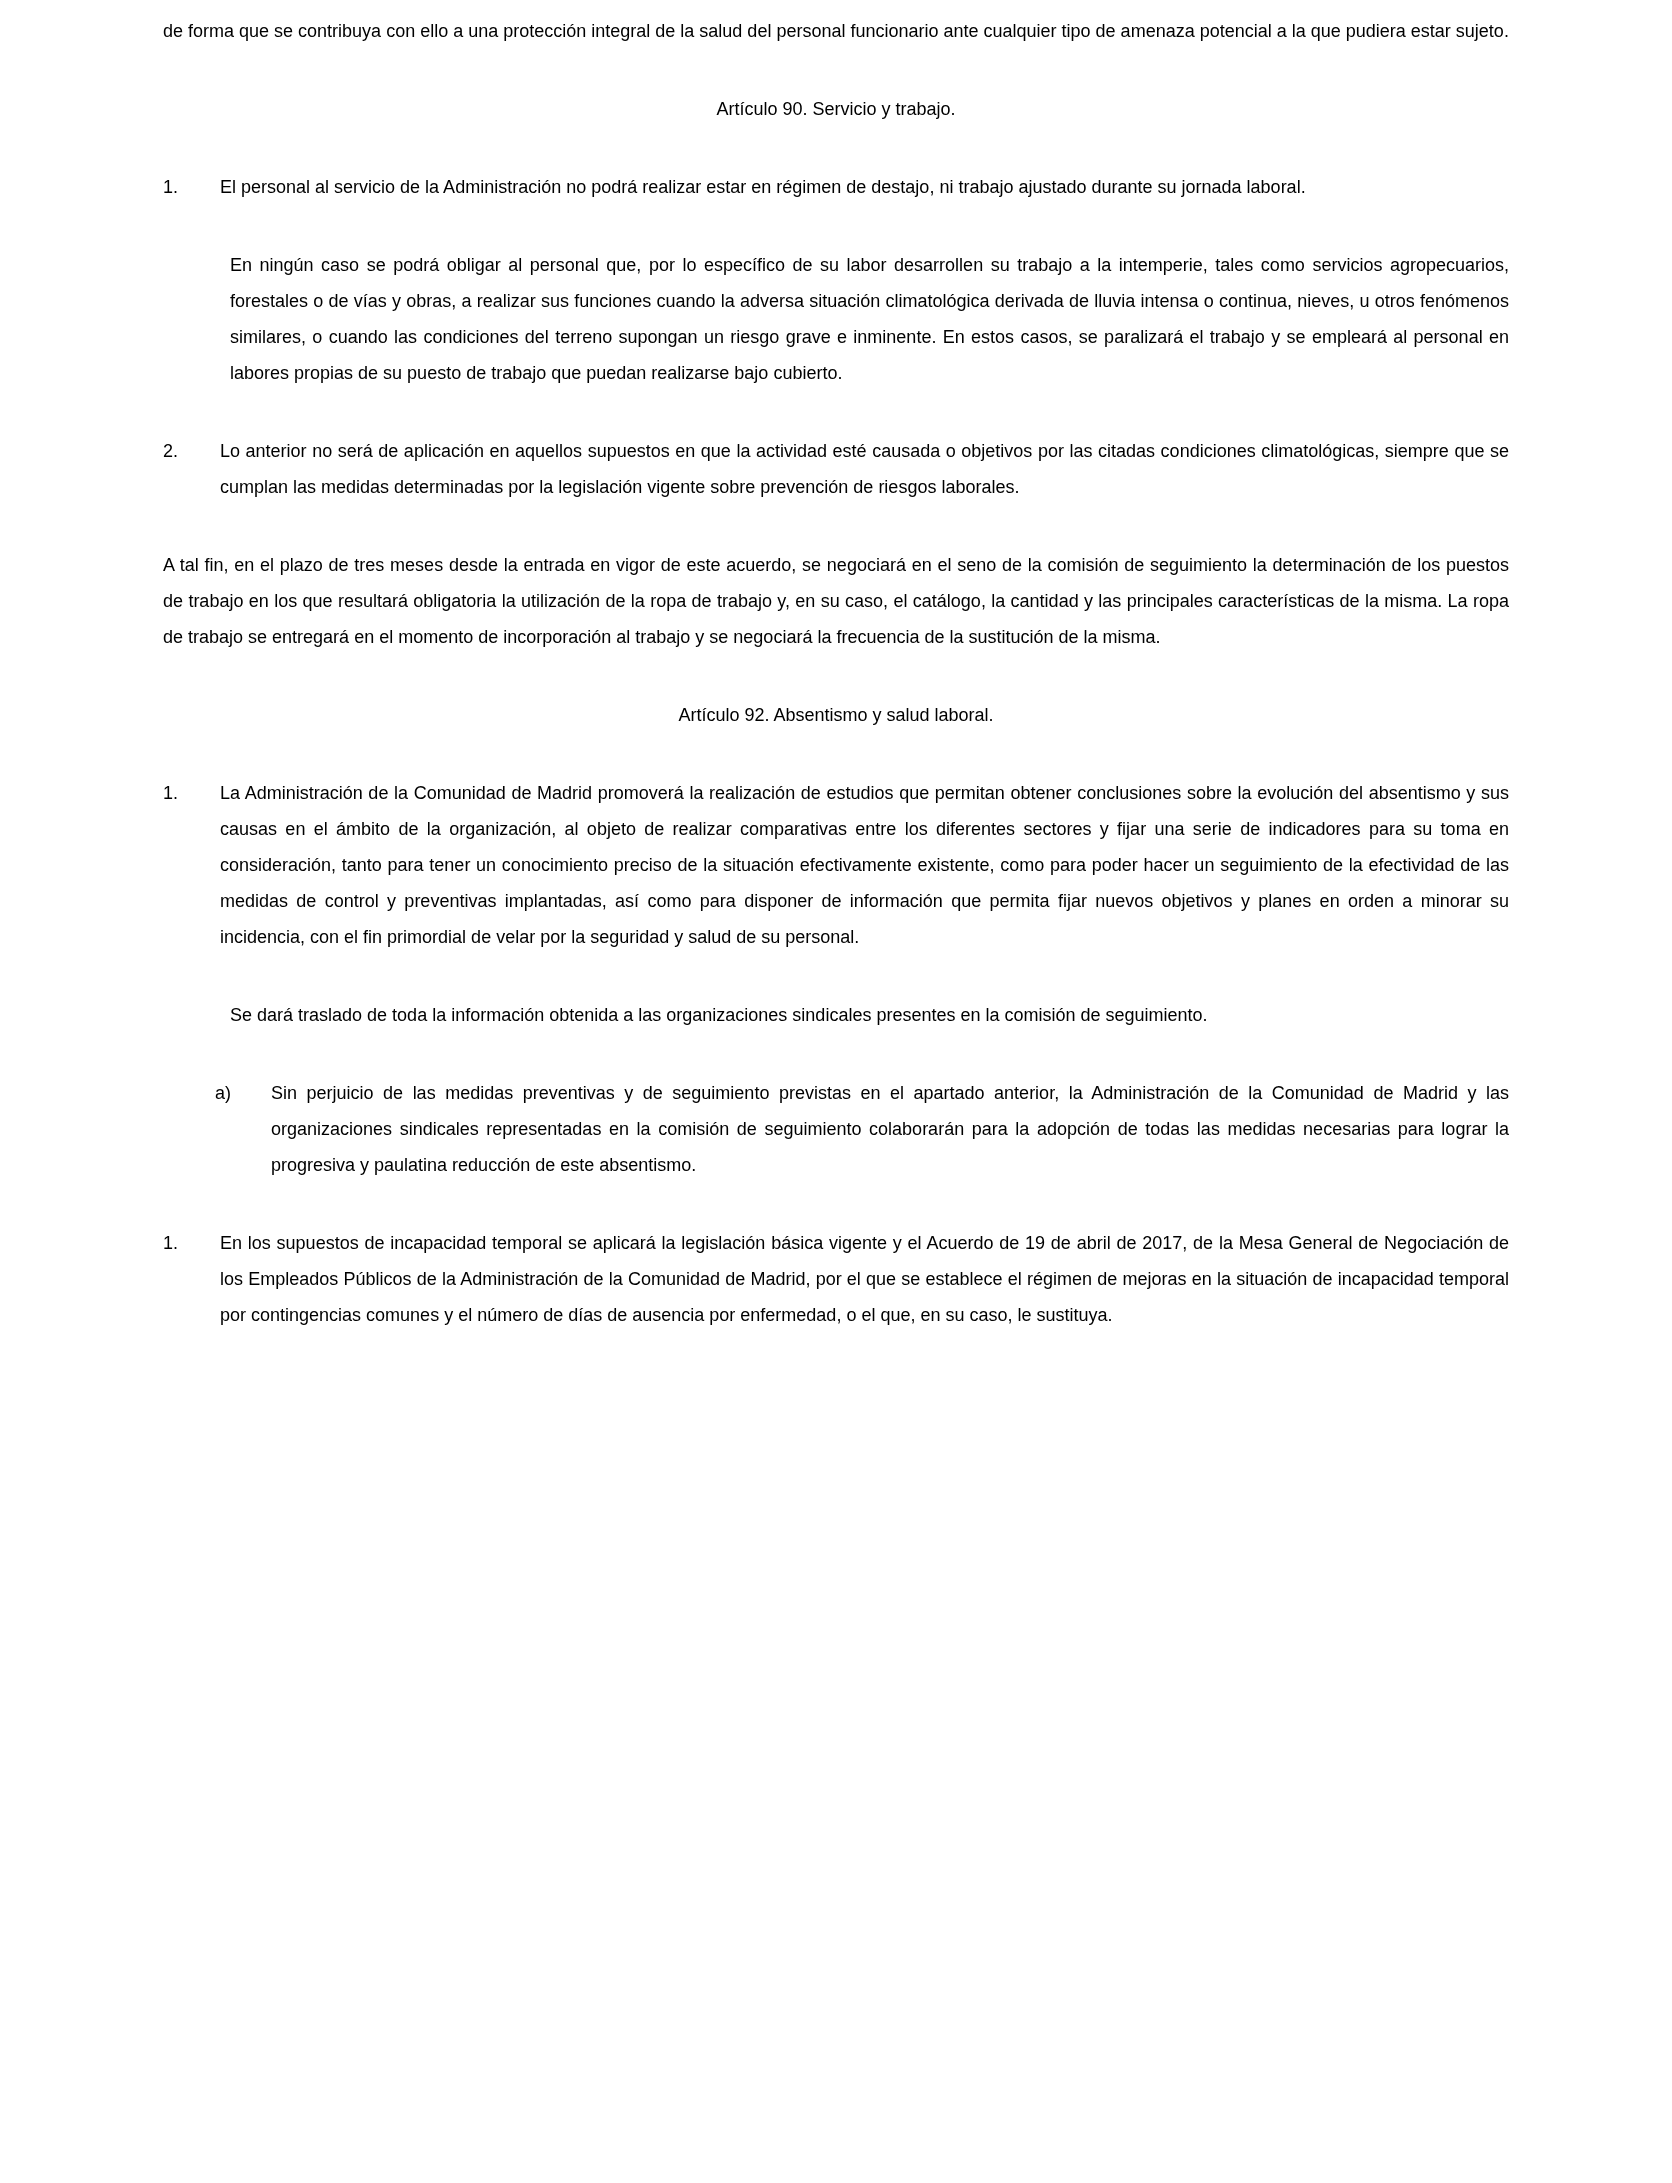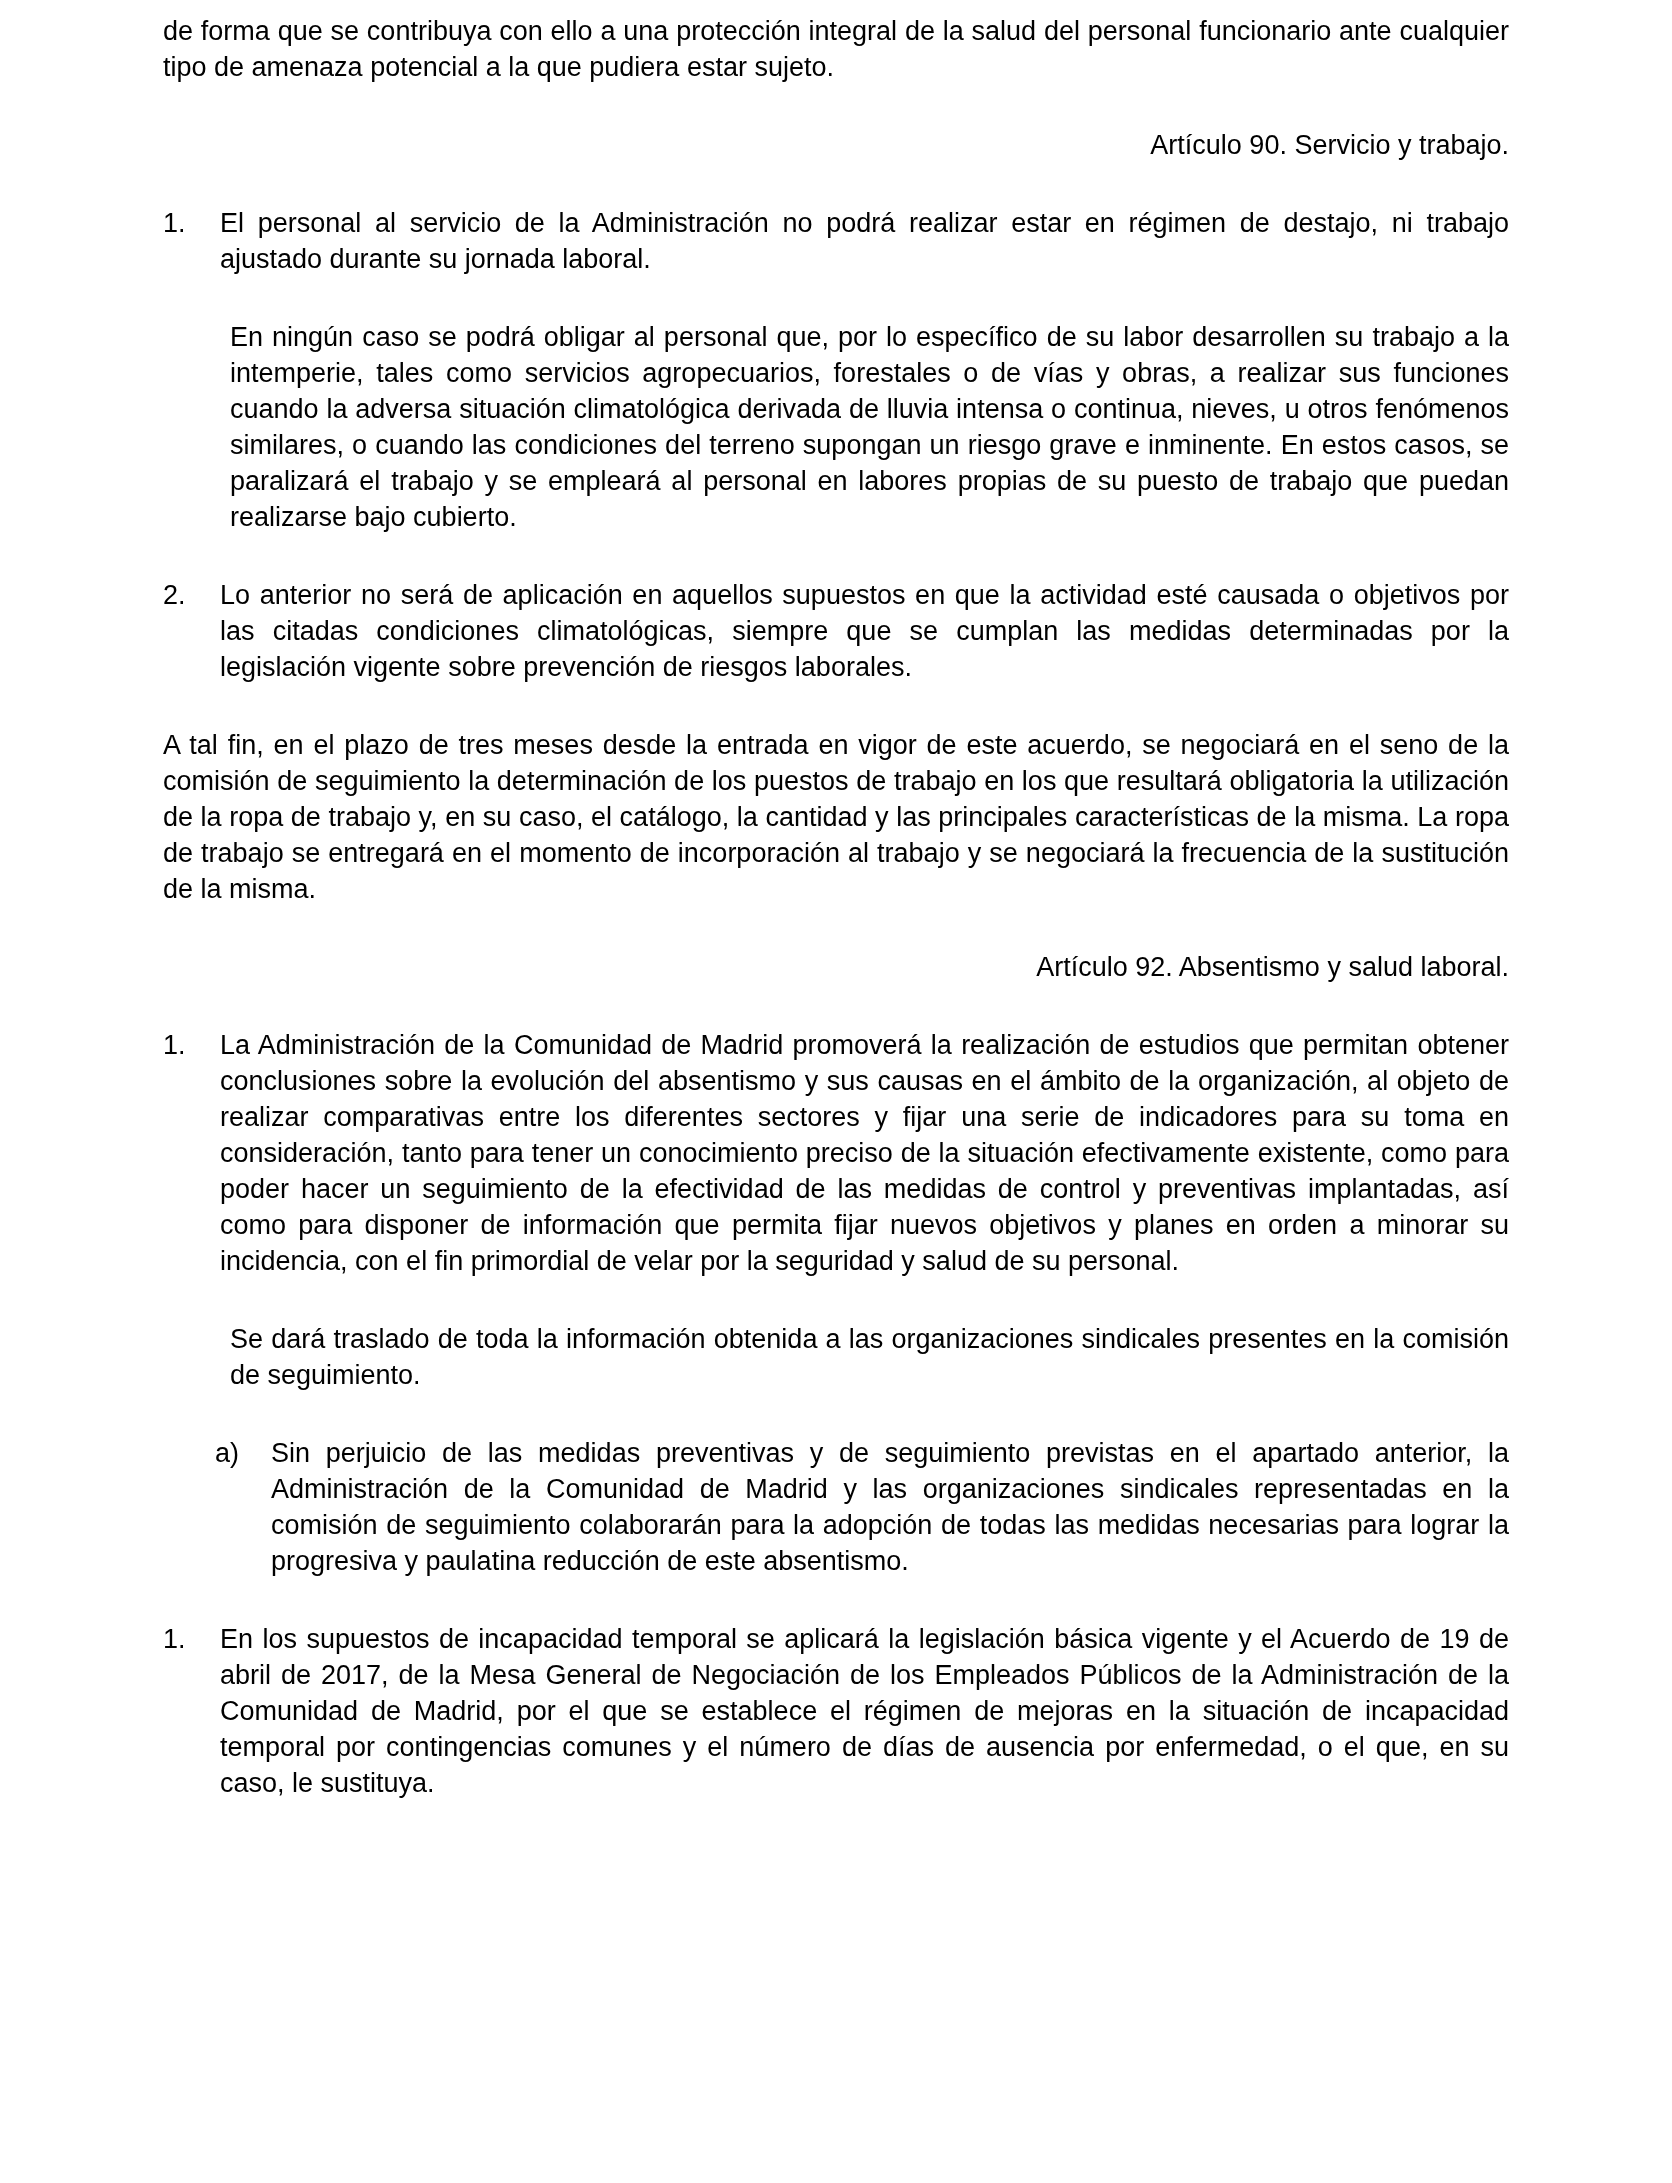--- a/index.html
+++ b/index.html
@@ -7,34 +7,34 @@
     padding: 0;
     background: #ffffff;
   }
   .page {
     position: relative;
     width: 1672px;
     height: 2183px;
     background: #ffffff;
     color: #000000;
     font-family: "Liberation Sans", "DejaVu Sans", sans-serif;
-    font-size: 27px;
+    font-size: 18px;
     line-height: 36px;
     box-sizing: border-box;
     padding: 13px 163px 0 163px;
     overflow: hidden;
   }
   .block {
     margin: 0 0 42px 0;
   }
   .para {
     text-align: justify;
   }
   .heading {
-    text-align: right;
+    text-align: center;
     white-space: nowrap;
   }
   .indent-1 {
     margin-left: 67px;
   }
   .list-item {
     display: flex;
     align-items: flex-start;
   }
   .list-item .marker {

